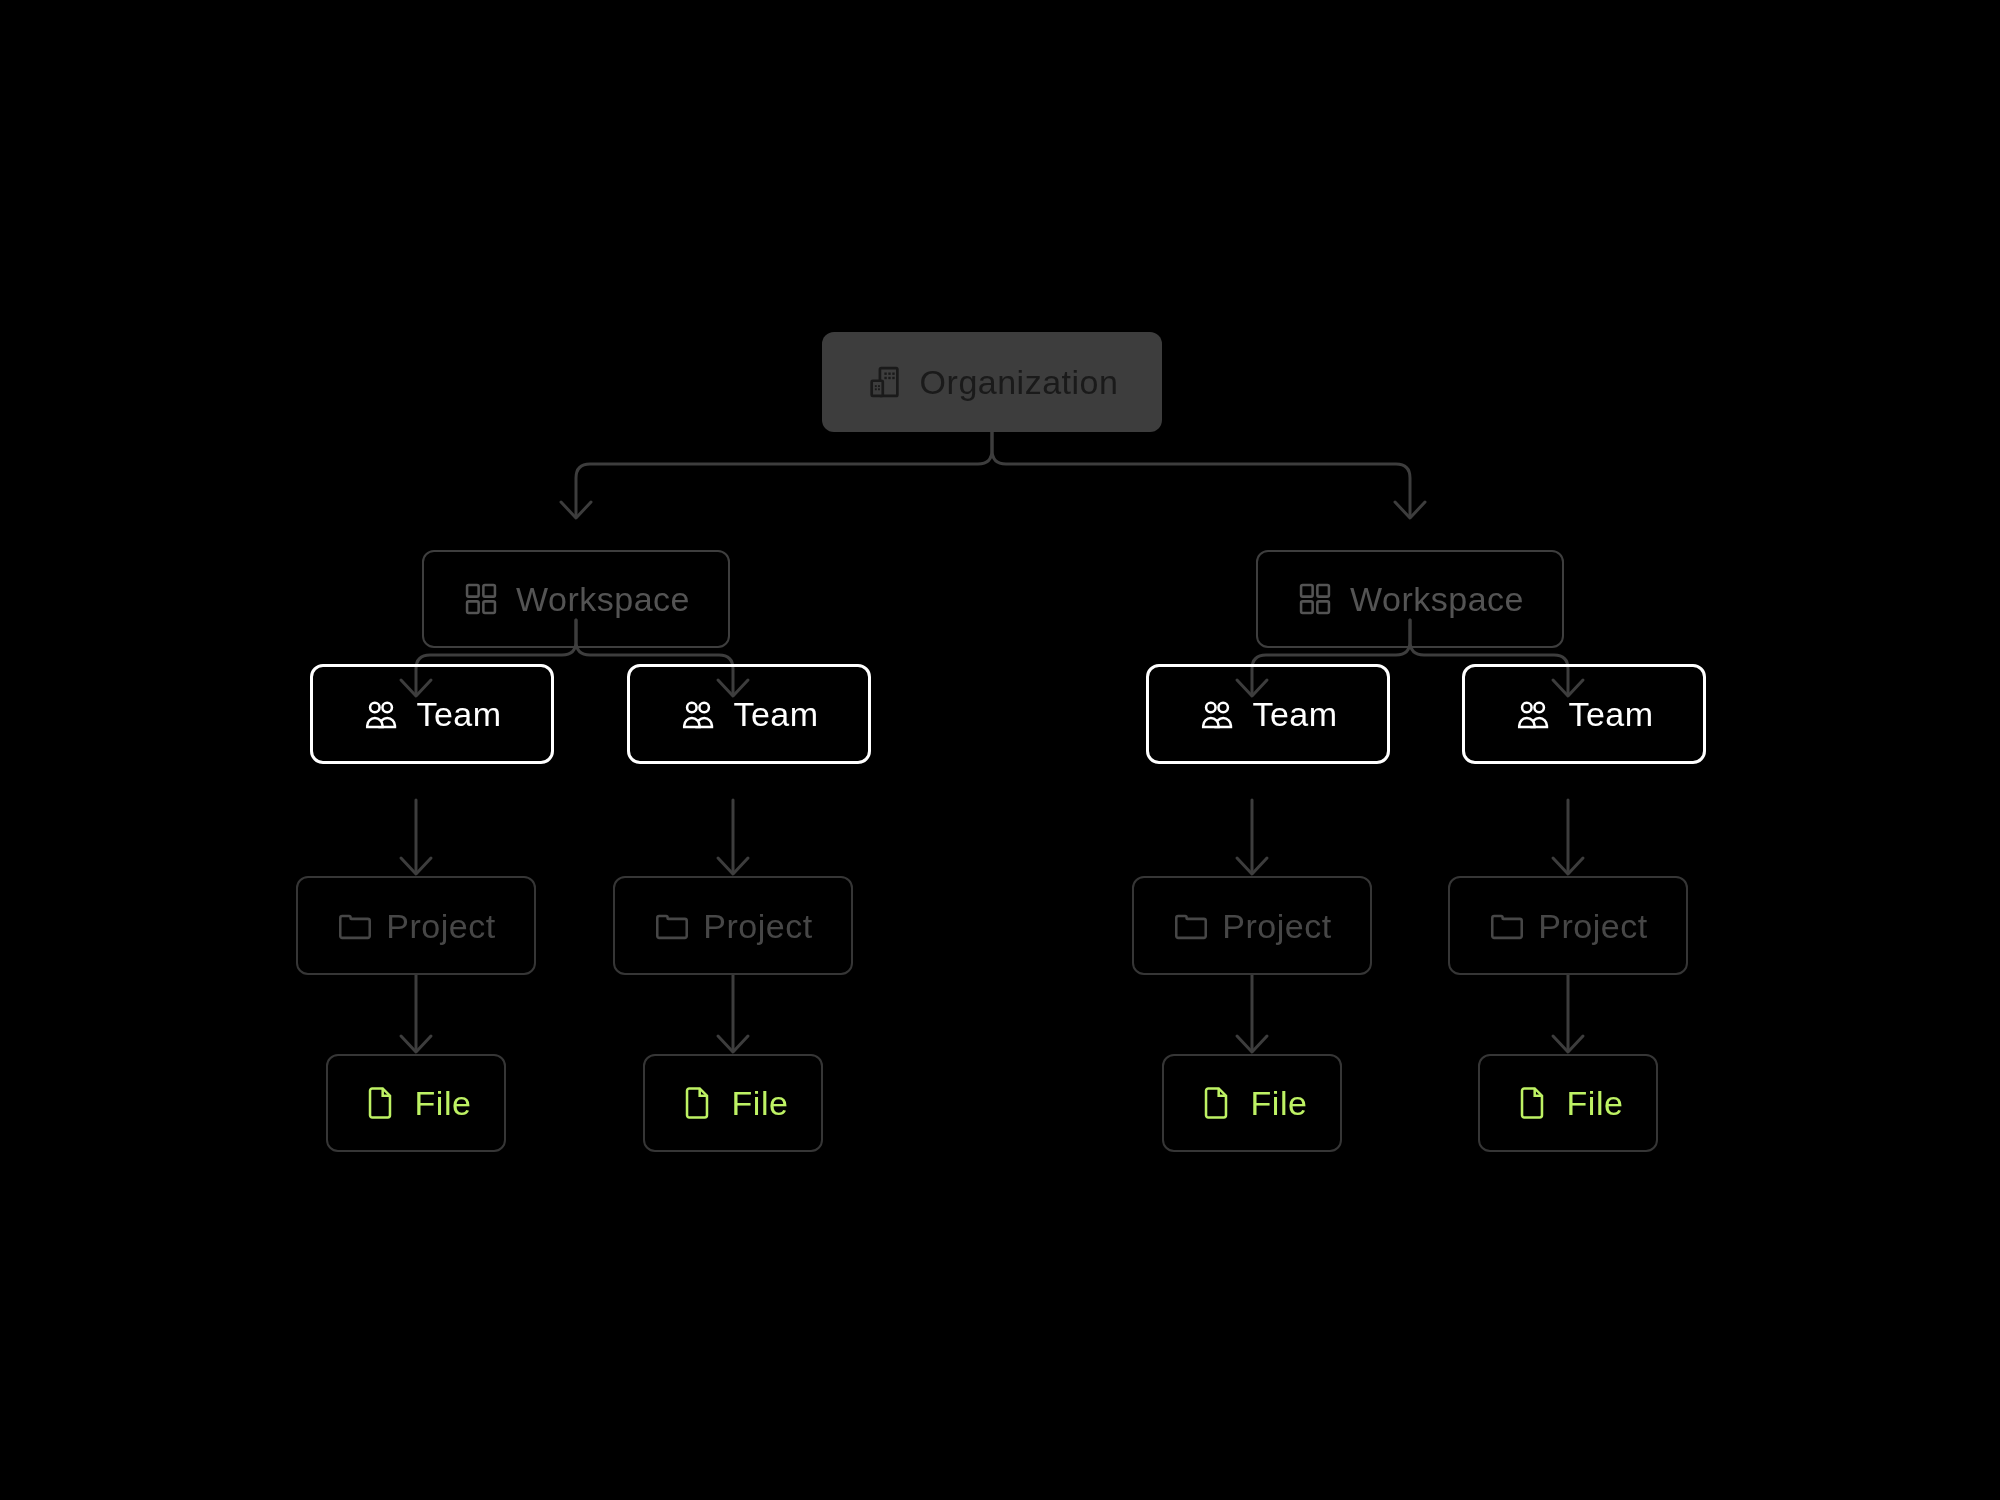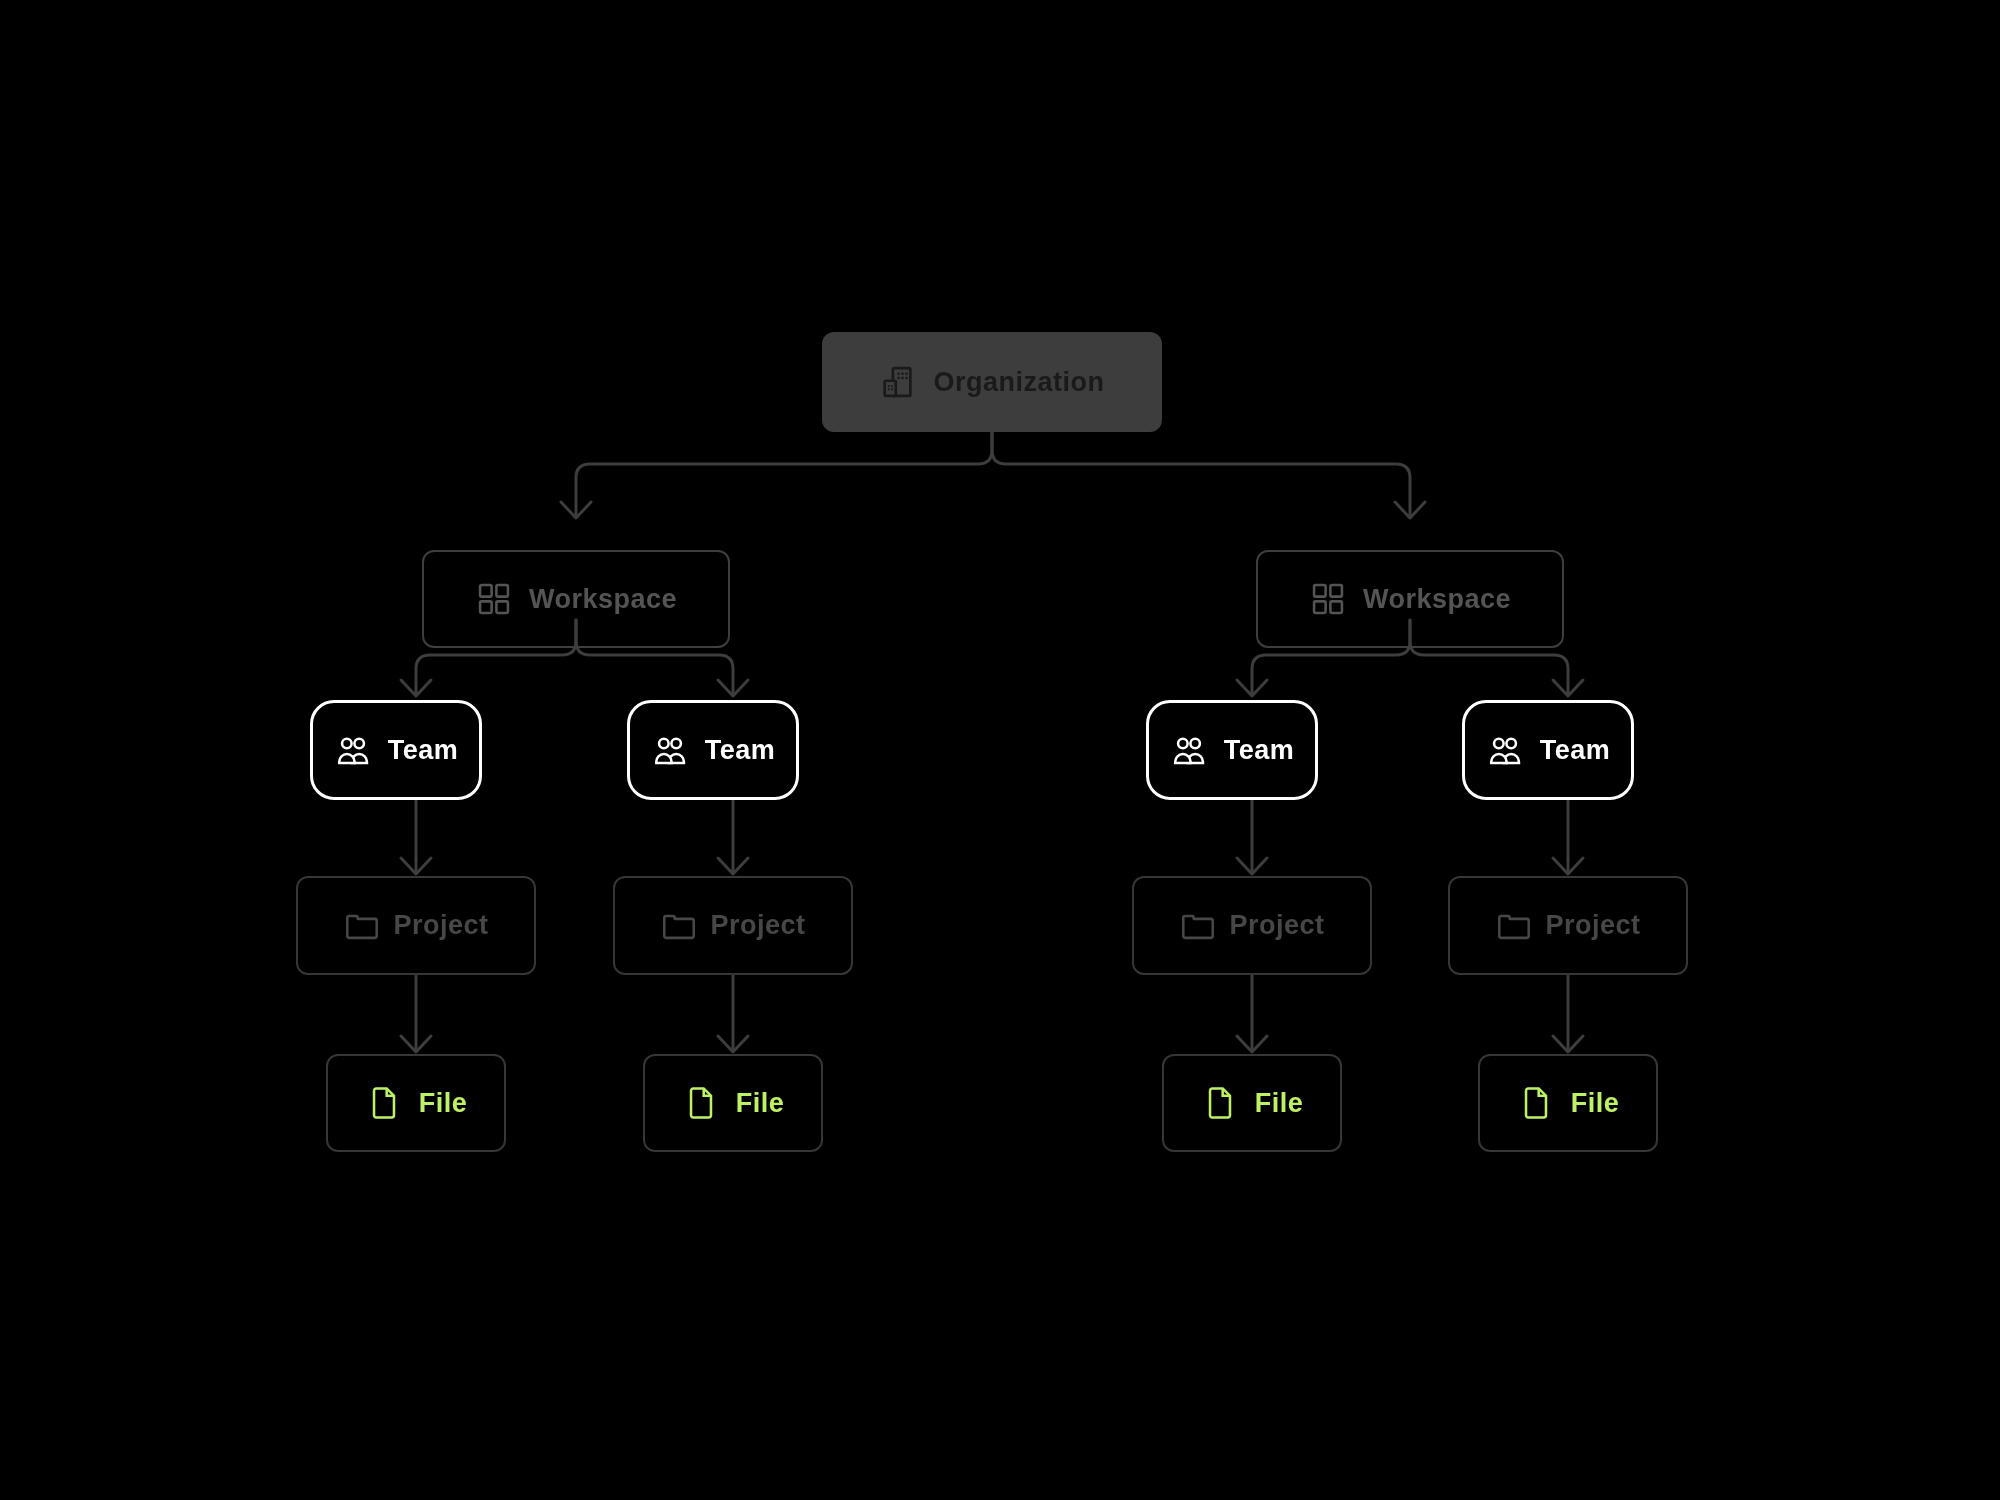--- a/index.html
+++ b/index.html
@@ -23,47 +23,46 @@
     top: 0;
   }
   .node {
     position: absolute;
     box-sizing: border-box;
     display: flex;
     align-items: center;
     justify-content: center;
     gap: 16px;
     border-radius: 12px;
-    font-size: 27px;
+    font-size: 34px;
     letter-spacing: 0.5px;
     line-height: 1;
     user-select: none;
-    font-weight: bold;
   }
   .node .icon { display: flex; align-items: center; }
   .node .icon svg { width: 38px; height: 38px; display: block; }
 
   .node-org {
     left: 822px; top: 332px; width: 340px; height: 100px;
     background: #3d3d3d;
     color: #1a1a1a;
   }
   .node-ws {
     border: 2px solid #3e3e3e;
     color: #545454;
     width: 308px; height: 98px; top: 550px;
   }
   .node-ws.pos-1 { left: 422px; }
   .node-ws.pos-2 { left: 1256px; }
 
   .node-team {
     border: 3px solid #ffffff;
-    border-radius: 24px;
+    border-radius: 13px;
     color: #ffffff;
-    width: 172px; height: 100px; top: 700px;
+    width: 244px; height: 100px; top: 664px;
   }
   .node-team.pos-1 { left: 310px; }
   .node-team.pos-2 { left: 627px; }
   .node-team.pos-3 { left: 1146px; }
   .node-team.pos-4 { left: 1462px; }
 
   .node-proj {
     border: 2px solid #363636;
     color: #474747;
     width: 240px; height: 99px; top: 876px; gap: 12px;

